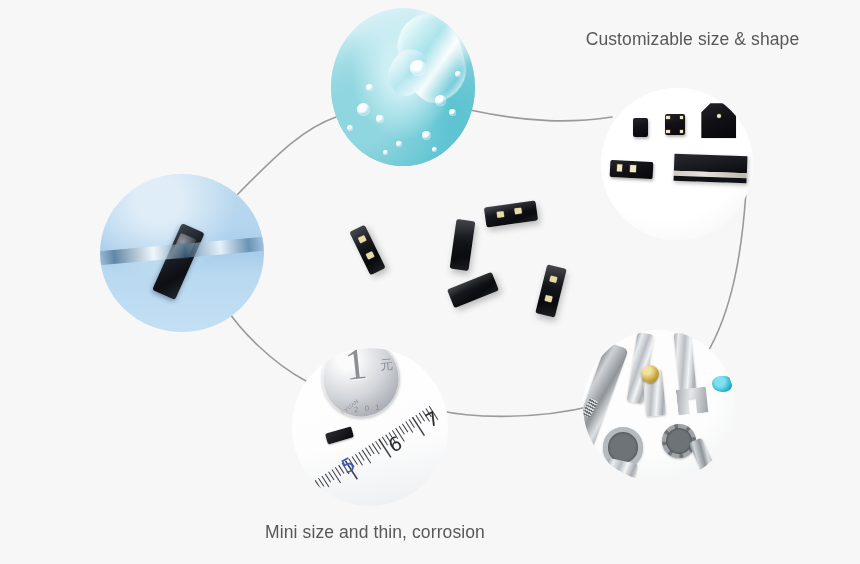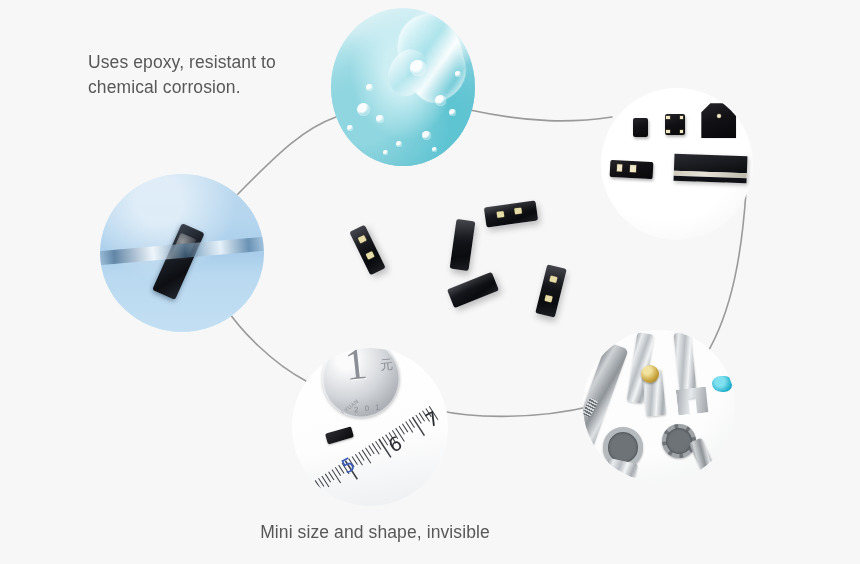--- a/index.html
+++ b/index.html
@@ -460,17 +460,16 @@
       <div class="face"></div>
     </div>
 
     <div class="ctag" style="left:186px;top:76px;width:20px;height:50px;transform:rotate(14deg);">
       <div class="face"></div>
       <div class="cpad" style="left:6px;top:10px;"></div>
       <div class="cpad" style="left:6px;top:30px;"></div>
     </div>
   </div>
 
-  <div class="caption" id="cap-epoxy">Uses epoxy, resistant to
-chemical corrosion.</div>
-  <div class="caption" id="cap-mini">Mini size and shape, invisible</div>
+  <div class="caption" id="cap-custom">Customizable size &amp; shape</div>
+  <div class="caption" id="cap-mini">Mini size and thin, corrosion</div>
 
 </div>
 
 </body></html>

